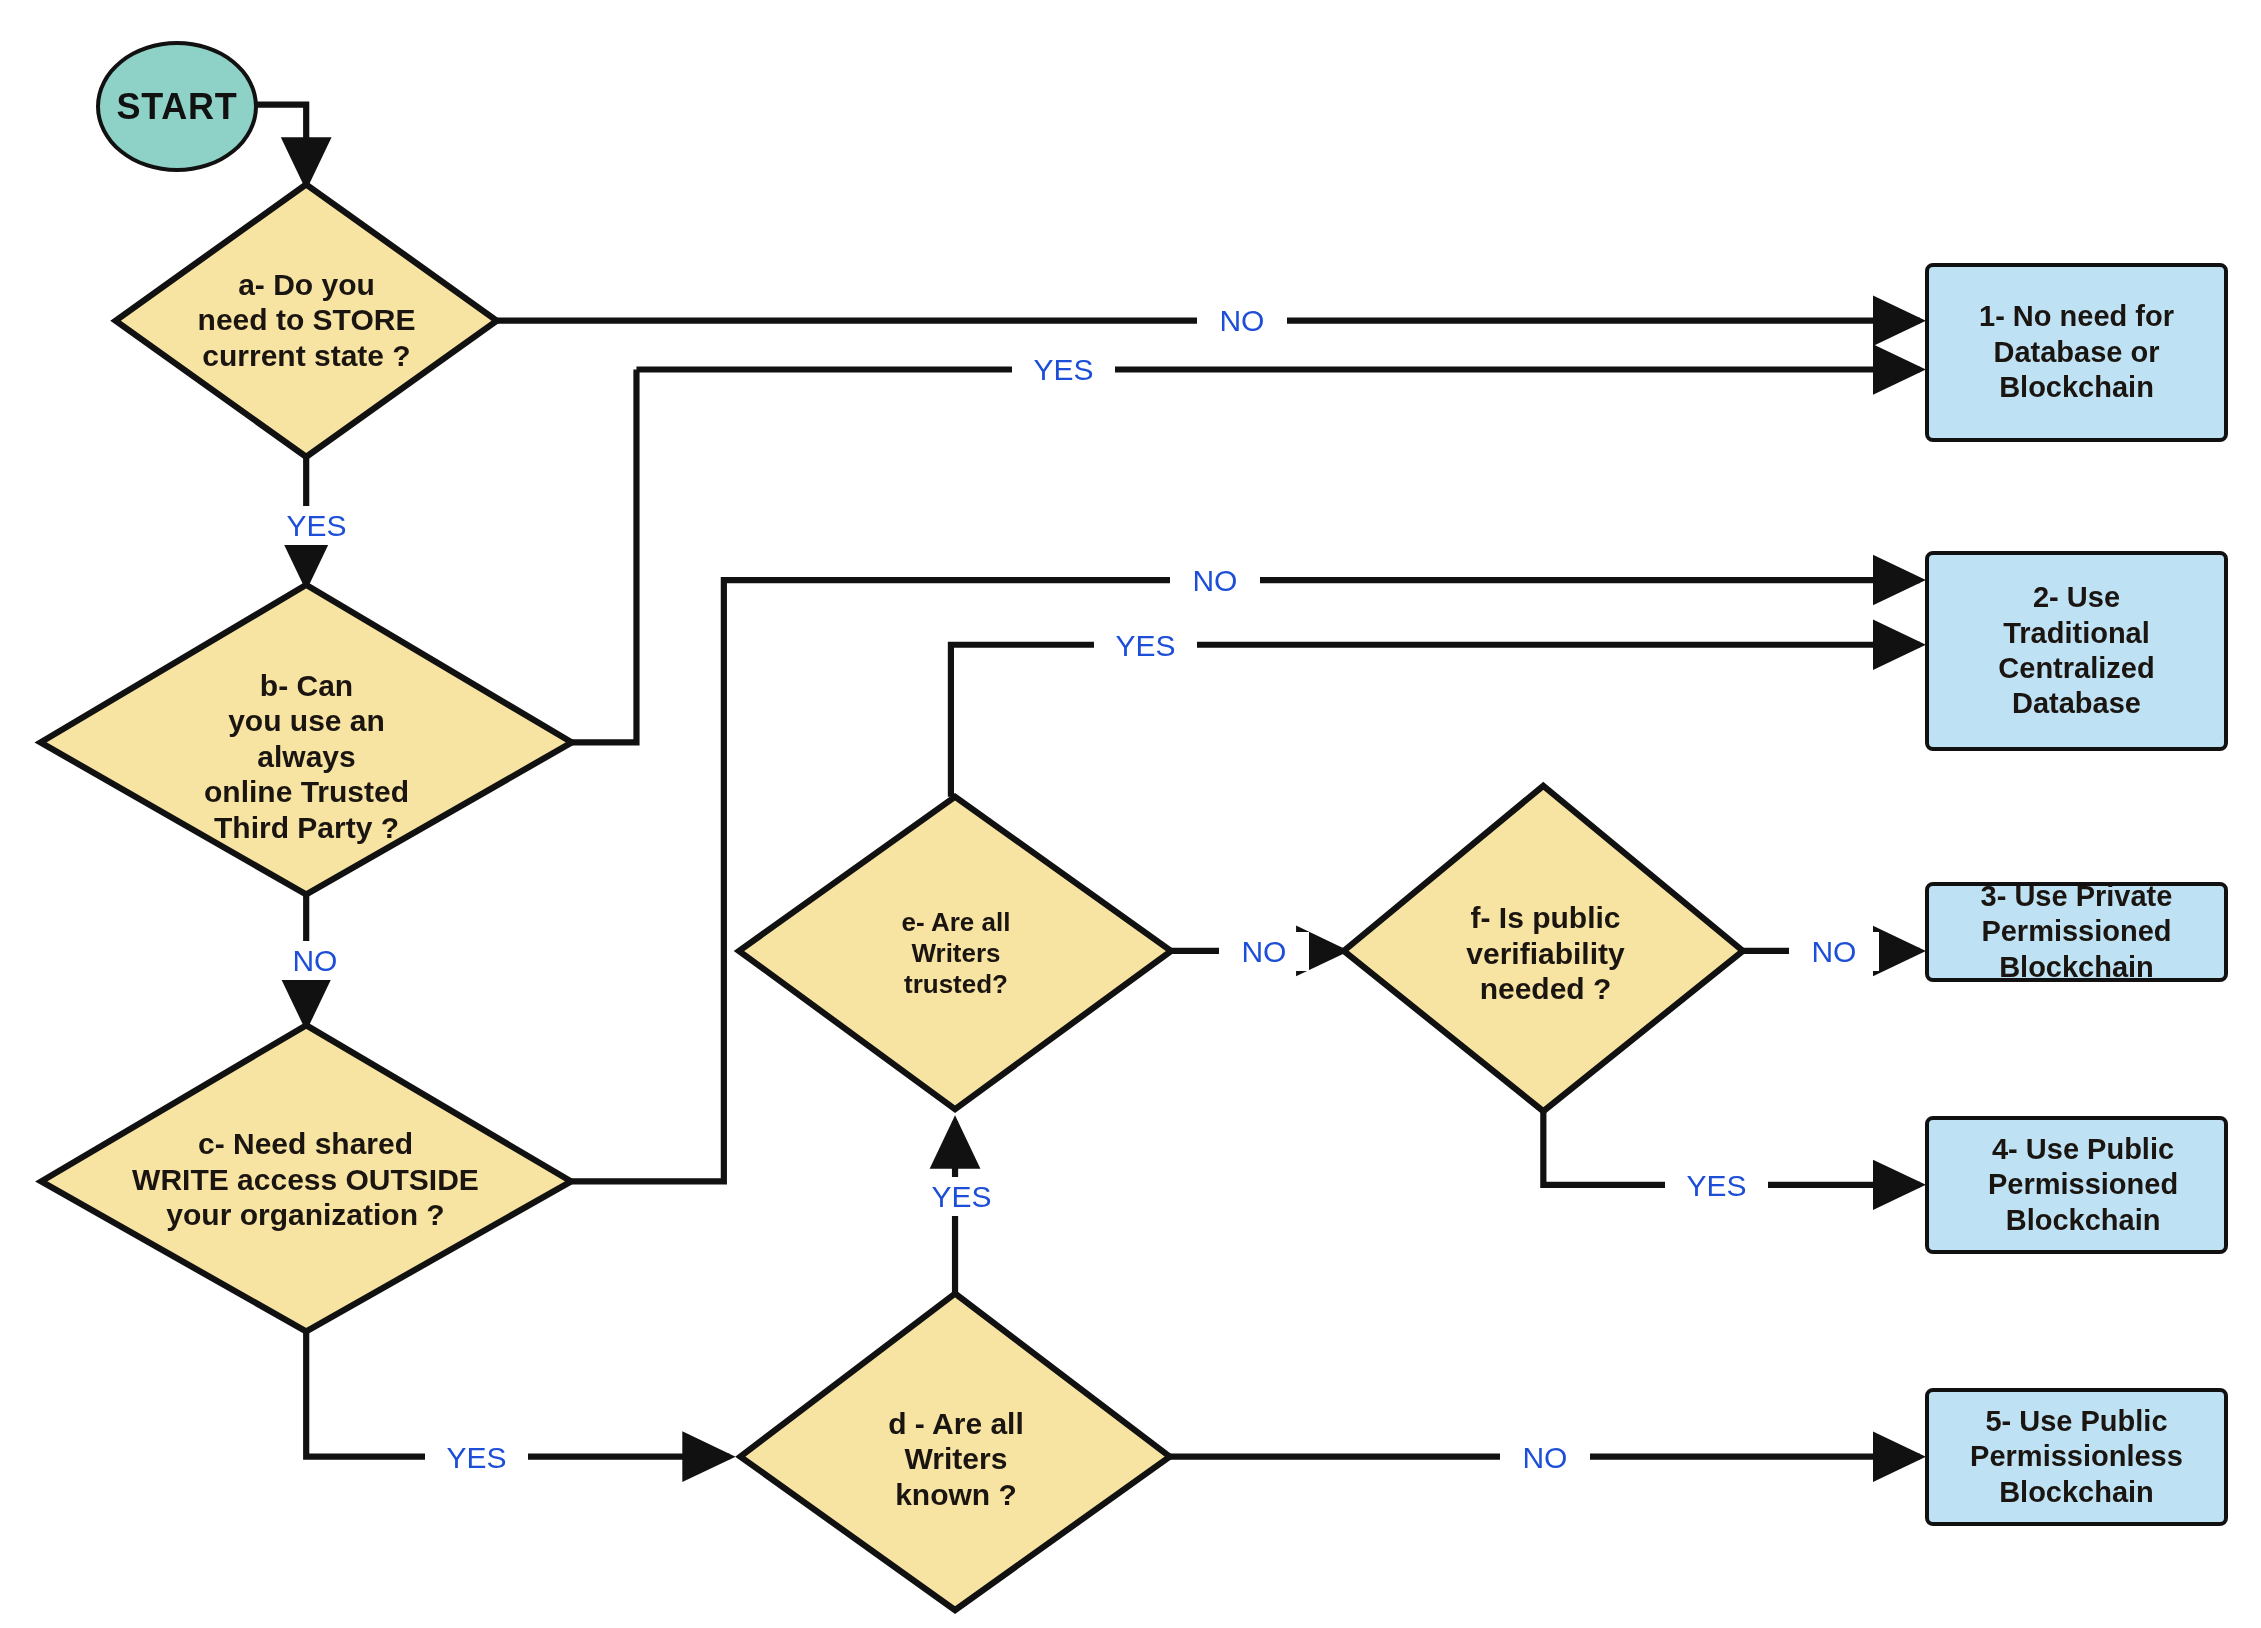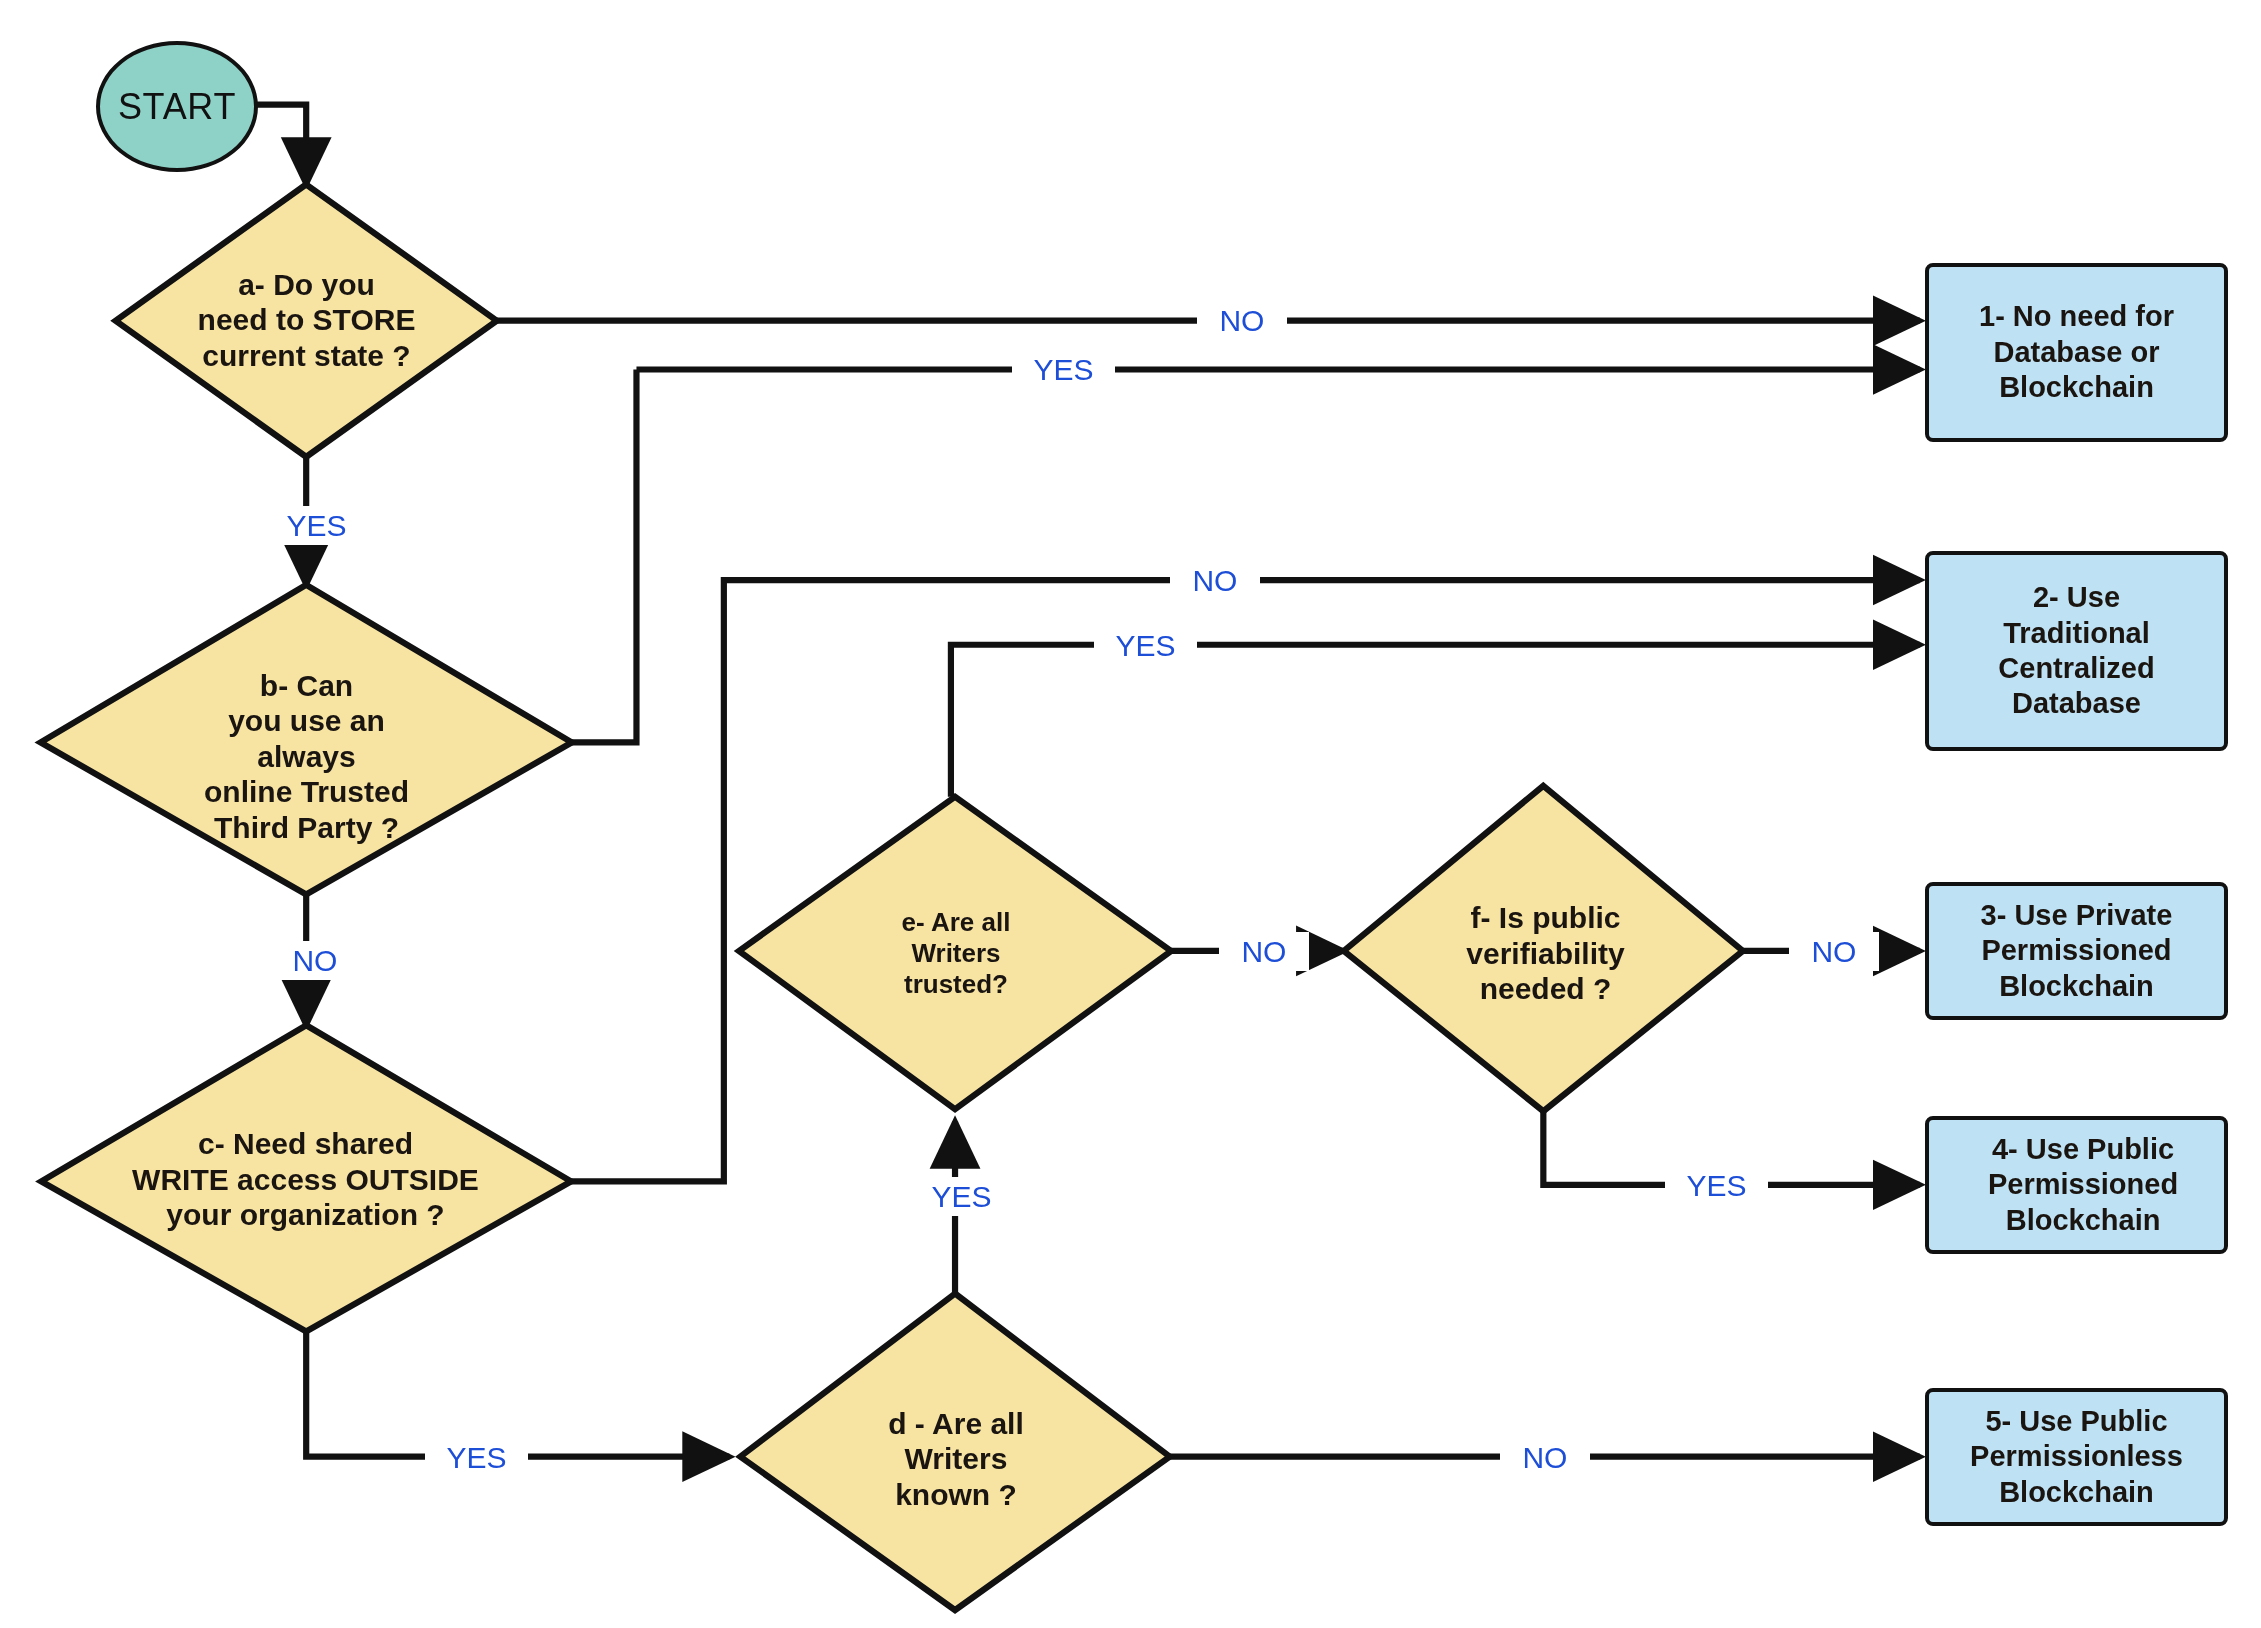--- a/index.html
+++ b/index.html
@@ -4,21 +4,21 @@
 <style>
   html,body{margin:0;padding:0;background:#ffffff;}
   body{width:2261px;height:1628px;overflow:hidden;
        font-family:"Liberation Sans","DejaVu Sans",sans-serif;}
   #board{position:relative;width:2261px;height:1628px;background:#ffffff;}
   svg#wires{position:absolute;left:0;top:0;width:2261px;height:1628px;}
   .node{position:absolute;box-sizing:border-box;display:flex;align-items:center;
         justify-content:center;text-align:center;}
   
   .start{border-radius:50%;background:#8ed1c6;border:4.8px solid #111111;
-         font-size:36px;font-weight:400;color:#111111;letter-spacing:0.7px;text-align:right;}
+         font-size:36px;font-weight:700;color:#111111;letter-spacing:0.7px;text-align:right;}
   
   .dtext{position:absolute;display:flex;align-items:center;justify-content:center;
          text-align:center;font-weight:bold;color:#1a1510;line-height:1.18;
          pointer-events:none;}
   
   .term{background:#bee1f4;border:4.8px solid #111111;border-radius:8px;
         font-weight:bold;color:#1a1510;font-size:29px;line-height:1.22;
         padding:4.1px 6.9px;}
   .elabel{position:absolute;background:#ffffff;color:#1d4ed8;font-size:30px;
           font-weight:400;line-height:1;padding:0 6.9px;
@@ -108,21 +108,21 @@
 
   <div class="node term" style="left:1925px;top:263px;width:303px;height:179px;white-space:pre-line;">1- No need for
 Database or
 Blockchain</div>
 
   <div class="node term" style="left:1925px;top:551px;width:303px;height:200px;white-space:pre-line;">2- Use
 Traditional
 Centralized
 Database</div>
 
-  <div class="node term" style="left:1925px;top:882px;width:303px;height:138px;white-space:pre-line;">3- Use Private
+  <div class="node term" style="left:1925px;top:882px;width:303px;height:100px;white-space:pre-line;">3- Use Private
 Permissioned
 Blockchain</div>
 
   <div class="node term" style="left:1925px;top:1116px;width:303px;height:138px;white-space:pre-line;padding-left:20px;">4- Use Public
 Permissioned
 Blockchain</div>
 
   <div class="node term" style="left:1925px;top:1388px;width:303px;height:138px;white-space:pre-line;">5- Use Public
 Permissionless
 Blockchain</div>

